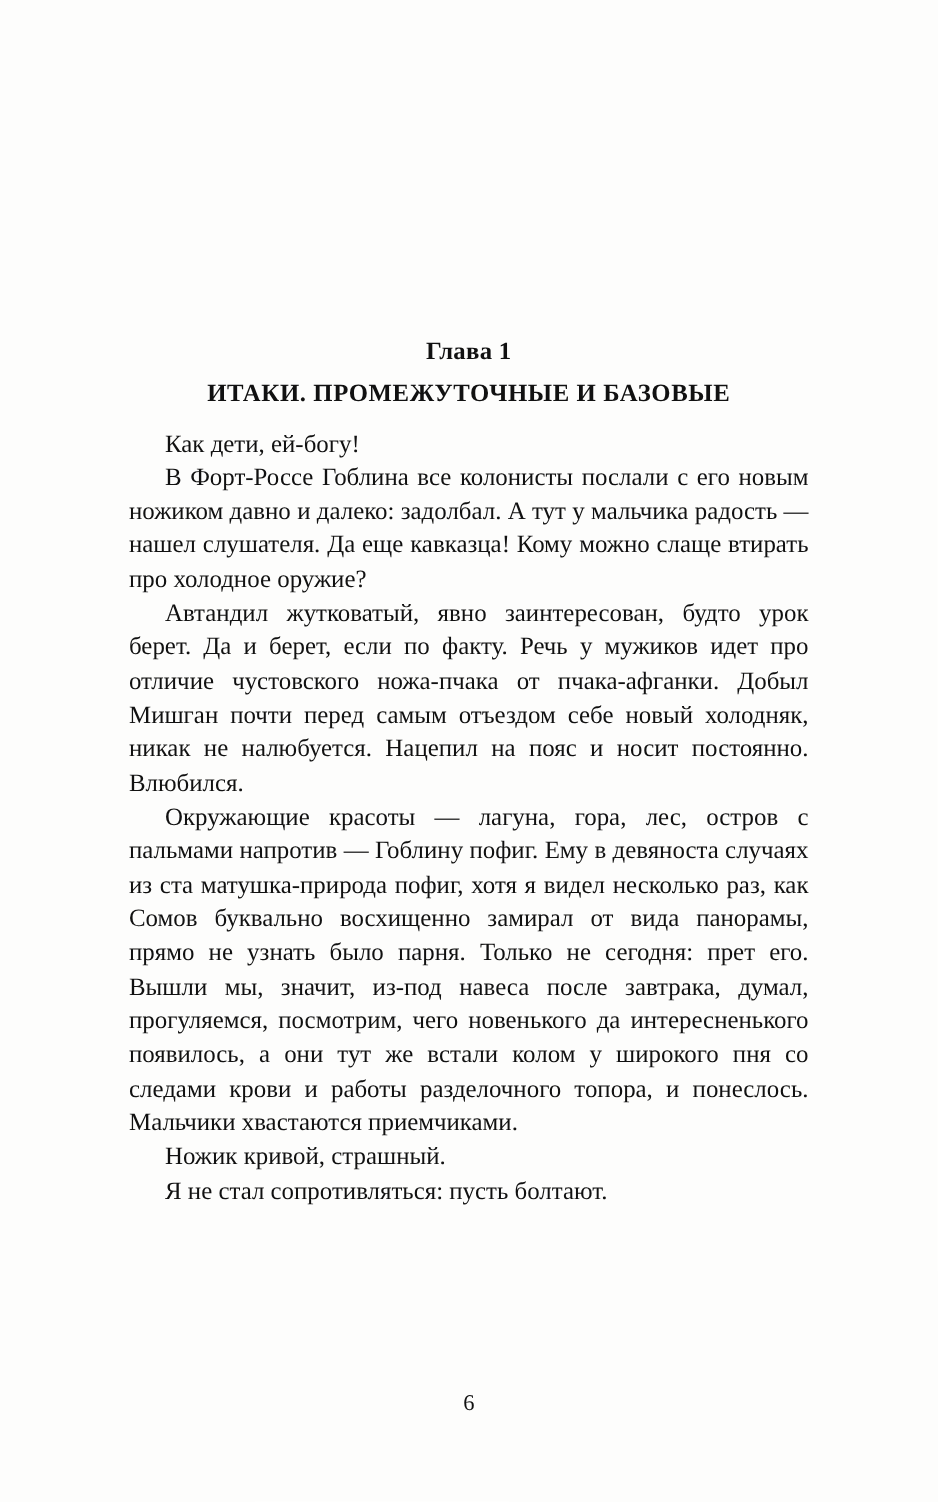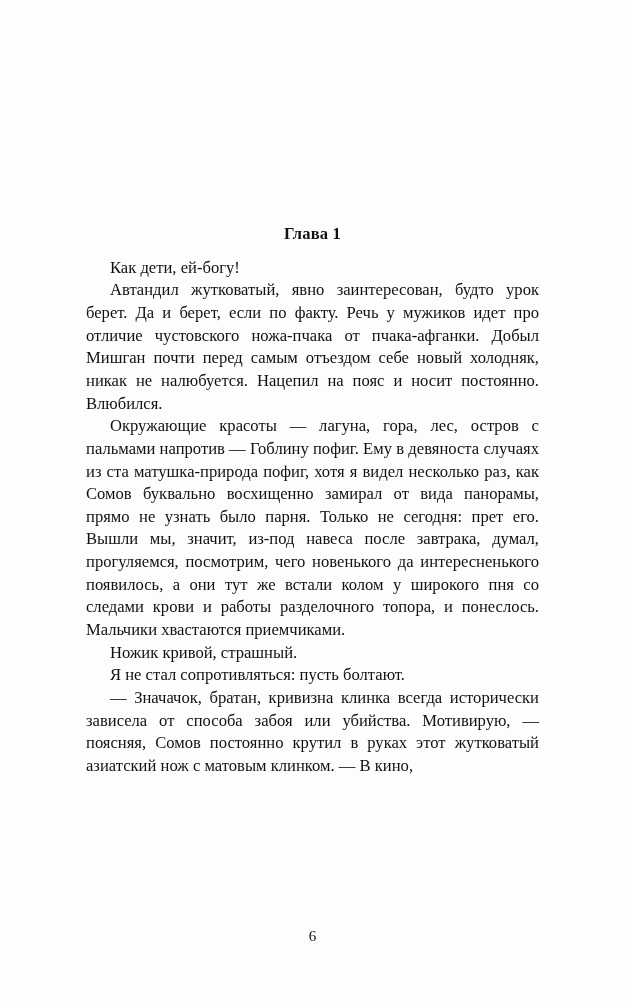--- a/index.html
+++ b/index.html
@@ -62,26 +62,27 @@
     font-size: 15px;
   }
 </style>
 </head>
 <body>
 
 <div class="page">
 
   <div class="chapter-block">
     <div class="chapter-number">Глава 1</div>
+    <div class="chapter-title">ИТАКИ. ПРОМЕЖУТОЧНЫЕ И БАЗОВЫЕ</div>
   </div>
 
   <div class="body-text">
     <p>Как дети, ей-богу!</p>
+    <p>В Форт-Россе Гоблина все колонисты послали с его новым ножиком давно и далеко: задолбал. А тут у мальчика радость — нашел слушателя. Да еще кавказца! Кому можно слаще втирать про холодное оружие?</p>
     <p>Автандил жутковатый, явно заинтересован, будто урок берет. Да и берет, если по факту. Речь у мужиков идет про отличие чустовского ножа-пчака от пчака-афганки. Добыл Мишган почти перед самым отъездом себе новый холодняк, никак не налюбуется. Нацепил на пояс и носит постоянно. Влюбился.</p>
     <p>Окружающие красоты — лагуна, гора, лес, остров с пальмами напротив — Гоблину пофиг. Ему в девяноста случаях из ста матушка-природа пофиг, хотя я видел несколько раз, как Сомов буквально восхищенно замирал от вида панорамы, прямо не узнать было парня. Только не сегодня: прет его. Вышли мы, значит, из-под навеса после завтрака, думал, прогуляемся, посмотрим, чего новенького да интересненького появилось, а они тут же встали колом у широкого пня со следами крови и работы разделочного топора, и понеслось. Мальчики хвастаются приемчиками.</p>
     <p>Ножик кривой, страшный.</p>
     <p>Я не стал сопротивляться: пусть болтают.</p>
-    <p>— Значачок, братан, кривизна клинка всегда исторически зависела от способа забоя или убийства. Мотивирую, — поясняя, Сомов постоянно крутил в руках этот жутковатый азиатский нож с матовым клинком. — В кино,</p>
   </div>
 
   <div class="folio">6</div>
 
 </div>
 
 </body></html>

